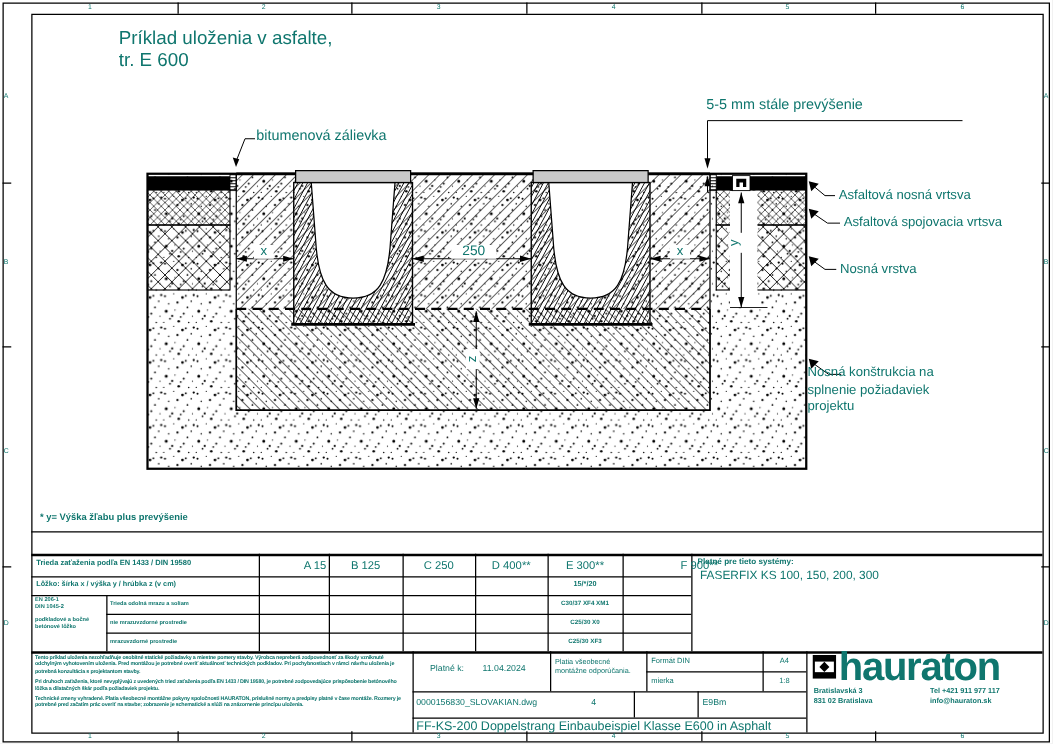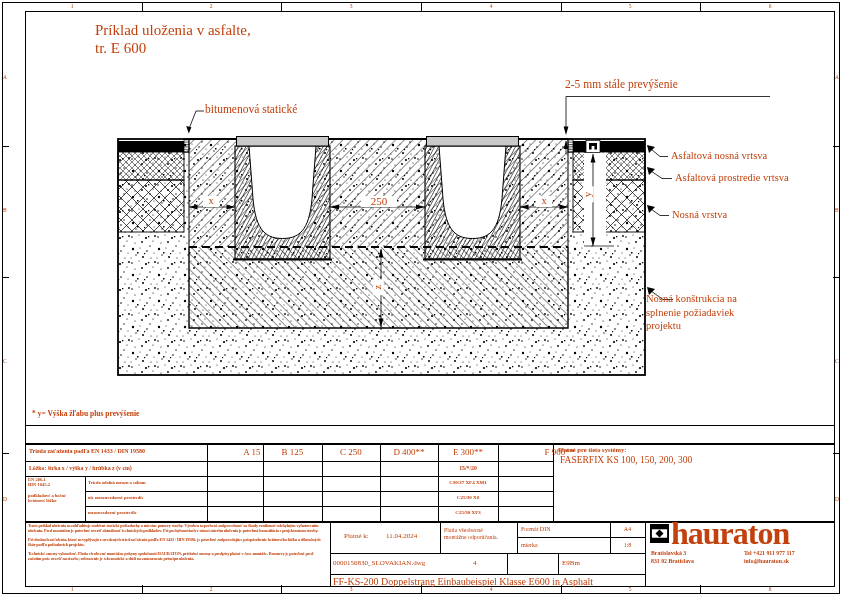--- a/index.html
+++ b/index.html
@@ -1,17 +1,17 @@
 <!DOCTYPE html>
 <html><head>
 <meta charset="utf-8">
 <style>
   html,body{margin:0;padding:0;background:#e8e8e8;}
-  .sheet{position:relative;width:842px;height:595px;background:#fff;color:#c2410c;
-         font-family:Liberation Serif, serif;overflow:hidden;}
+  .sheet{position:relative;width:842px;height:595px;background:#fff;color:#0f766e;
+         font-family:Liberation Sans, sans-serif;overflow:hidden;}
   .abs{position:absolute;}
   .hl{position:absolute;background:#000;height:1px;}
   .vl{position:absolute;background:#000;width:1px;}
   .lbl{position:absolute;white-space:nowrap;}
   .pre{white-space:pre-line;}
   .ctr{text-align:center;}
   .dim{background:#fff;padding:0 1px;line-height:1;}
   .tiny{font-size:4.3px;line-height:5.4px;font-weight:bold;letter-spacing:-0.15px;}
   .edge{font-size:5.5px;line-height:6px;}
 </style>
@@ -199,24 +199,24 @@
       <path d="M651,149 L660,156.5 H668" stroke="#000" stroke-width="0.8" fill="none"></path>
       <polygon points="647,167 655,169 649,175"></polygon>
       <path d="M651,171 L662,178.5 H672" stroke="#000" stroke-width="0.8" fill="none"></path>
       <polygon points="647,205 655,207 649,213"></polygon>
       <path d="M651,209 L660,215.5 H669" stroke="#000" stroke-width="0.8" fill="none"></path>
       <polygon points="647,287 655,289 649,295"></polygon>
       <path d="M651,291 L663,299.5 H673" stroke="#000" stroke-width="0.8" fill="none"></path>
     </g>
   </svg>
 
-  <div class="lbl" style="left:205px;top:103px;font-size:11.5px;">bitumenová statické</div>
-  <div class="lbl" style="left:565px;top:78px;font-size:11.5px;">2-5 mm stále prevýšenie</div>
+  <div class="lbl" style="left:205px;top:103px;font-size:11.5px;">bitumenová zálievka</div>
+  <div class="lbl" style="left:565px;top:78px;font-size:11.5px;">5-5 mm stále prevýšenie</div>
   <div class="lbl" style="left:671px;top:150px;font-size:10.5px;">Asfaltová nosná vrtsva</div>
-  <div class="lbl" style="left:675px;top:172px;font-size:10.5px;">Asfaltová prostredie vrtsva</div>
+  <div class="lbl" style="left:675px;top:172px;font-size:10.5px;">Asfaltová spojovacia vrtsva</div>
   <div class="lbl" style="left:672px;top:209px;font-size:10.5px;">Nosná vrstva</div>
   <div class="abs pre" style="left:646px;top:292px;font-size:10.5px;line-height:13.5px;width:160px;">Nosná konštrukcia na
 splnenie požiadaviek
 projektu</div>
 
   <div class="lbl dim ctr" style="left:361px;top:196px;width:34px;font-size:11px;">250</div>
   <div class="lbl dim ctr" style="left:203px;top:196px;width:14px;font-size:10.5px;">x</div>
   <div class="lbl dim ctr" style="left:536px;top:196px;width:14px;font-size:10.5px;">x</div>
   <div class="lbl dim ctr" style="left:580px;top:189px;width:14px;font-size:10.5px;transform:rotate(-90deg);">y</div>
   <div class="lbl dim ctr" style="left:370px;top:282px;width:14px;font-size:10.5px;transform:rotate(-90deg);">z</div>

